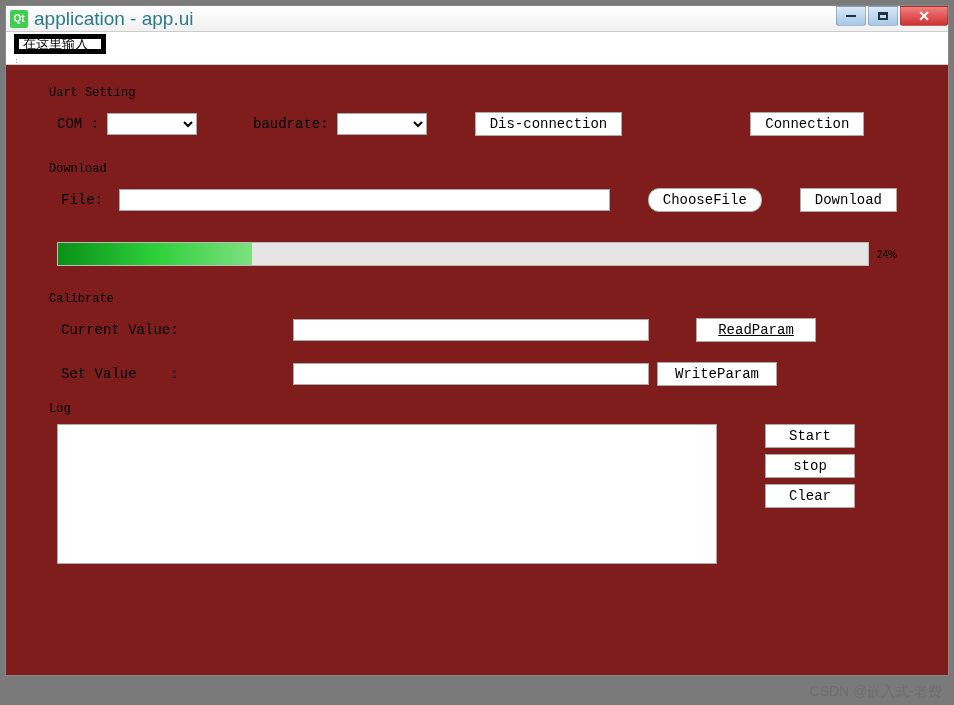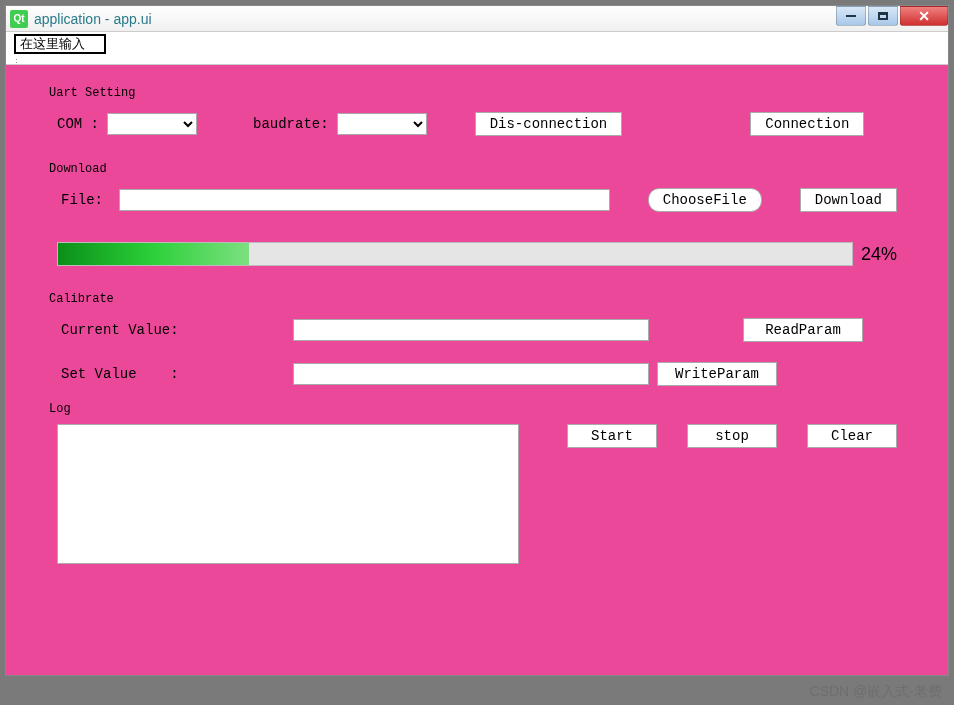--- a/index.html
+++ b/index.html
@@ -11,21 +11,21 @@
       height: 705px;
       overflow: hidden;
       position: relative;
     }
     .window {
       position: absolute;
       top: 5px;
       left: 5px;
       width: 944px;
       height: 671px;
-      background: #ec4899;
+      background: #7f1d1d;
       border: 1px solid #888;
     }
     .titlebar {
       height: 26px;
       background: linear-gradient(to bottom, #ffffff, #f0f0f0);
       border-bottom: 1px solid #ccc;
       display: flex;
       align-items: center;
       padding: 0 4px;
       position: relative;
@@ -40,21 +40,21 @@
       font-family: Arial, sans-serif;
       display: flex;
       align-items: center;
       justify-content: center;
       margin-right: 6px;
       border-radius: 2px;
     }
     .title-text {
       color: #2a7a8a;
       font-family: Arial, sans-serif;
-      font-size: 14px;
+      font-size: 19px;
     }
     .win-controls {
       position: absolute;
       right: 0;
       top: 0;
       display: flex;
       gap: 2px;
     }
     .win-btn {
       width: 30px;
@@ -79,21 +79,21 @@
     .toolbar-area {
       border-bottom: 1px solid #ccc;
       background: #fff;
     }
     .input-bar {
       padding: 2px 8px;
     }
     .input-bar input {
       width: 92px;
       height: 20px;
-      border: 2px solid #000000;
+      border: 5px solid #000000;
       font-size: 13px;
       padding: 0 4px;
       font-family: "SimSun", sans-serif;
     }
     .handle-row {
       height: 8px;
       padding-left: 8px;
       color: #888;
       font-size: 8px;
     }
@@ -163,36 +163,36 @@
       position: relative;
     }
     .progress-fill {
       height: 100%;
       background: linear-gradient(to right, #0a9018, #2dd03a, #7de080);
       width: 24%;
     }
     .progress-text {
       margin-left: 8px;
       font-family: Arial, sans-serif;
-      font-size: 18px;
+      font-size: 10px;
     }
     textarea.log-area {
       width: 660px;
       height: 140px;
       border: 1px solid #aaa;
       background: #fff;
       resize: none;
       font-family: "Courier New", monospace;
       font-size: 12px;
       padding: 4px;
     }
     .log-buttons {
       display: flex;
-      flex-direction: row;
-      gap: 30px;
+      flex-direction: column;
+      gap: 6px;
       margin-left: 40px;
     }
     .log-buttons button { width: 90px; }
     .watermark {
       position: absolute;
       bottom: 4px;
       right: 12px;
       color: rgba(100,100,100,0.5);
       font-family: Arial, sans-serif;
       font-size: 14px;
@@ -253,21 +253,21 @@
         </div>
         <span class="progress-text">24%</span>
       </div>
     </div>
 
     <div class="group" style="margin-bottom:8px;">
       <span class="group-title">Calibrate</span>
       <div class="row" style="margin-bottom:20px;">
         <label class="lbl" style="margin-left:4px; width:130px;">Current Value:</label>
         <input class="txt" style="width: 356px; margin-left: 94px;" value="">
-        <button class="btn" style="margin-left:86px; width:120px;">ReadParam</button>
+        <button class="btn" style="margin-left:39px; width:120px;text-decoration:underline;">ReadParam</button>
       </div>
       <div class="row">
         <label class="lbl" style="margin-left:4px; width:130px; white-space:pre;">Set Value    :</label>
         <input class="txt" style="width: 356px; margin-left: 94px;" value="">
         <button class="btn" style="width:120px;">WriteParam</button>
       </div>
     </div>
 
     <div class="group" style="padding-top:14px;">
       <span class="group-title">Log</span>

